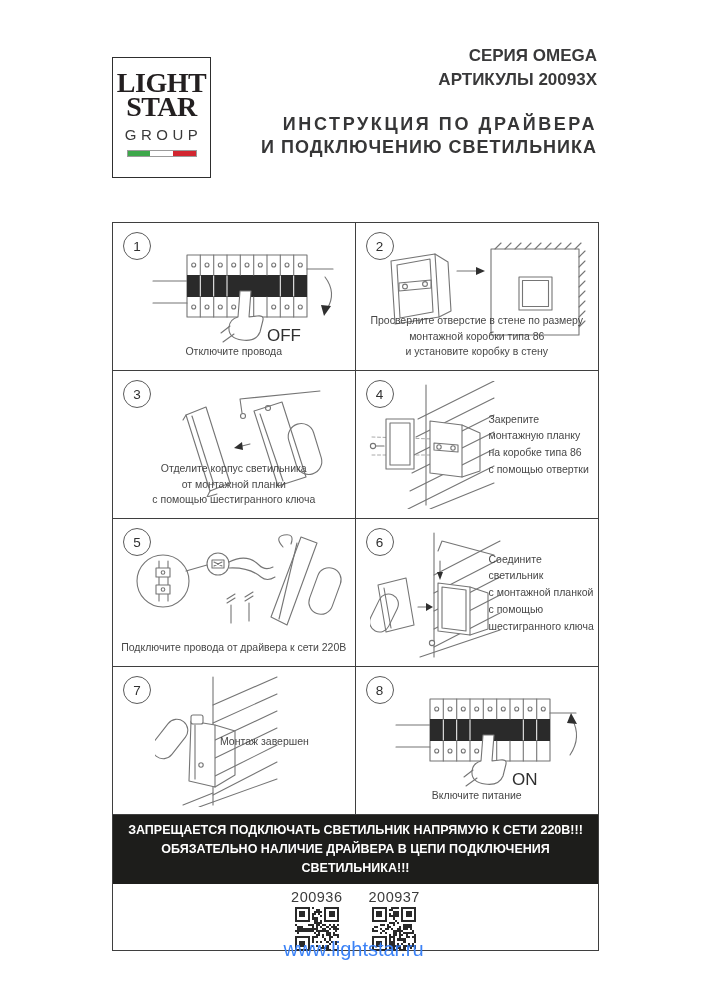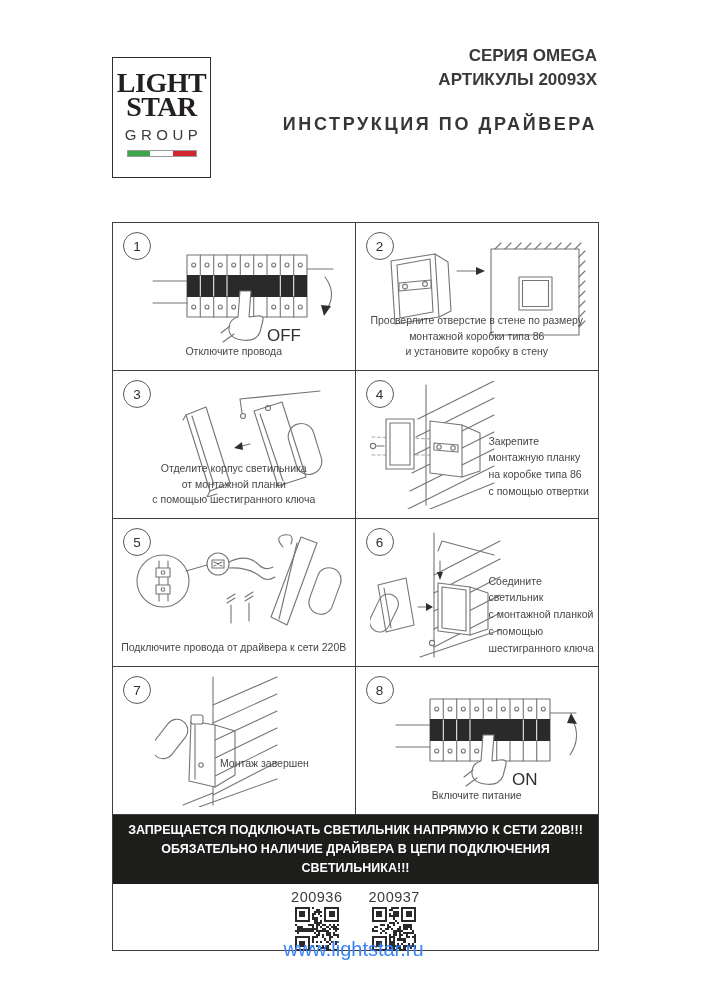--- a/index.html
+++ b/index.html
@@ -25,21 +25,21 @@
   
   .sheet{position:absolute;left:112px;top:222px;width:485px;border:1px solid #3f3f3f;background:#fff;}
   .grid{display:grid;grid-template-columns:1fr 1fr;}
   .cell{position:relative;height:148px;border-bottom:1px solid #3f3f3f;box-sizing:border-box;}
   .cell.left{border-right:1px solid #3f3f3f;}
   .step-num{position:absolute;left:10px;top:9px;width:26px;height:26px;border:1px solid #5b5b5b;
             border-radius:50%;font-size:13.5px;color:#303030;display:flex;align-items:center;
             justify-content:center;background:#fff;}
   .caption{font-size:10.5px;color:#474747;line-height:1.45;white-space:pre-line;}
   .caption.bottom{position:absolute;left:0;right:0;bottom:11px;text-align:center;}
-  .caption.side{position:absolute;top:50%;transform:translateY(-50%);text-align:left;line-height:1.6;margin-top:22px;}
+  .caption.side{position:absolute;top:50%;transform:translateY(-50%);text-align:left;line-height:1.6;}
   .illus{position:absolute;}
   .illus *{vector-effect:non-scaling-stroke;}
   svg{stroke-linecap:round;stroke-linejoin:round;}
   .ln{stroke:#757575;stroke-width:1.1;fill:none;}
   .lnf{stroke:#757575;stroke-width:1.1;fill:#fff;}
   .dk{fill:#2f2f2f;}
   .svgtxt{font-family:"Liberation Sans",sans-serif;font-size:17px;fill:#2f2f2f;}
 
   
   .warning{background:#1d1d1b;color:#fff;text-align:center;padding:6px 4px 7px;
@@ -69,20 +69,21 @@
       <span style="background:#ffffff"></span>
       <span style="background:#d22630"></span>
     </div>
   </div>
 
   <div class="header-right">
     <div class="hdr-series">СЕРИЯ OMEGA</div>
     <div class="hdr-series">АРТИКУЛЫ 20093X</div>
     <div class="hdr-title">
       <div class="l1">ИНСТРУКЦИЯ ПО ДРАЙВЕРА</div>
+      <div class="l2">И ПОДКЛЮЧЕНИЮ СВЕТИЛЬНИКА</div>
     </div>
   </div>
 
   <div class="sheet">
     <div class="grid">
 
       <div class="cell left">
         <div class="step-num">1</div>
         <svg class="illus" style="left:32px;top:18px" width="205" height="108" viewBox="0 0 205 108">
           <line class="ln" x1="8" y1="40" x2="42" y2="40"></line>

